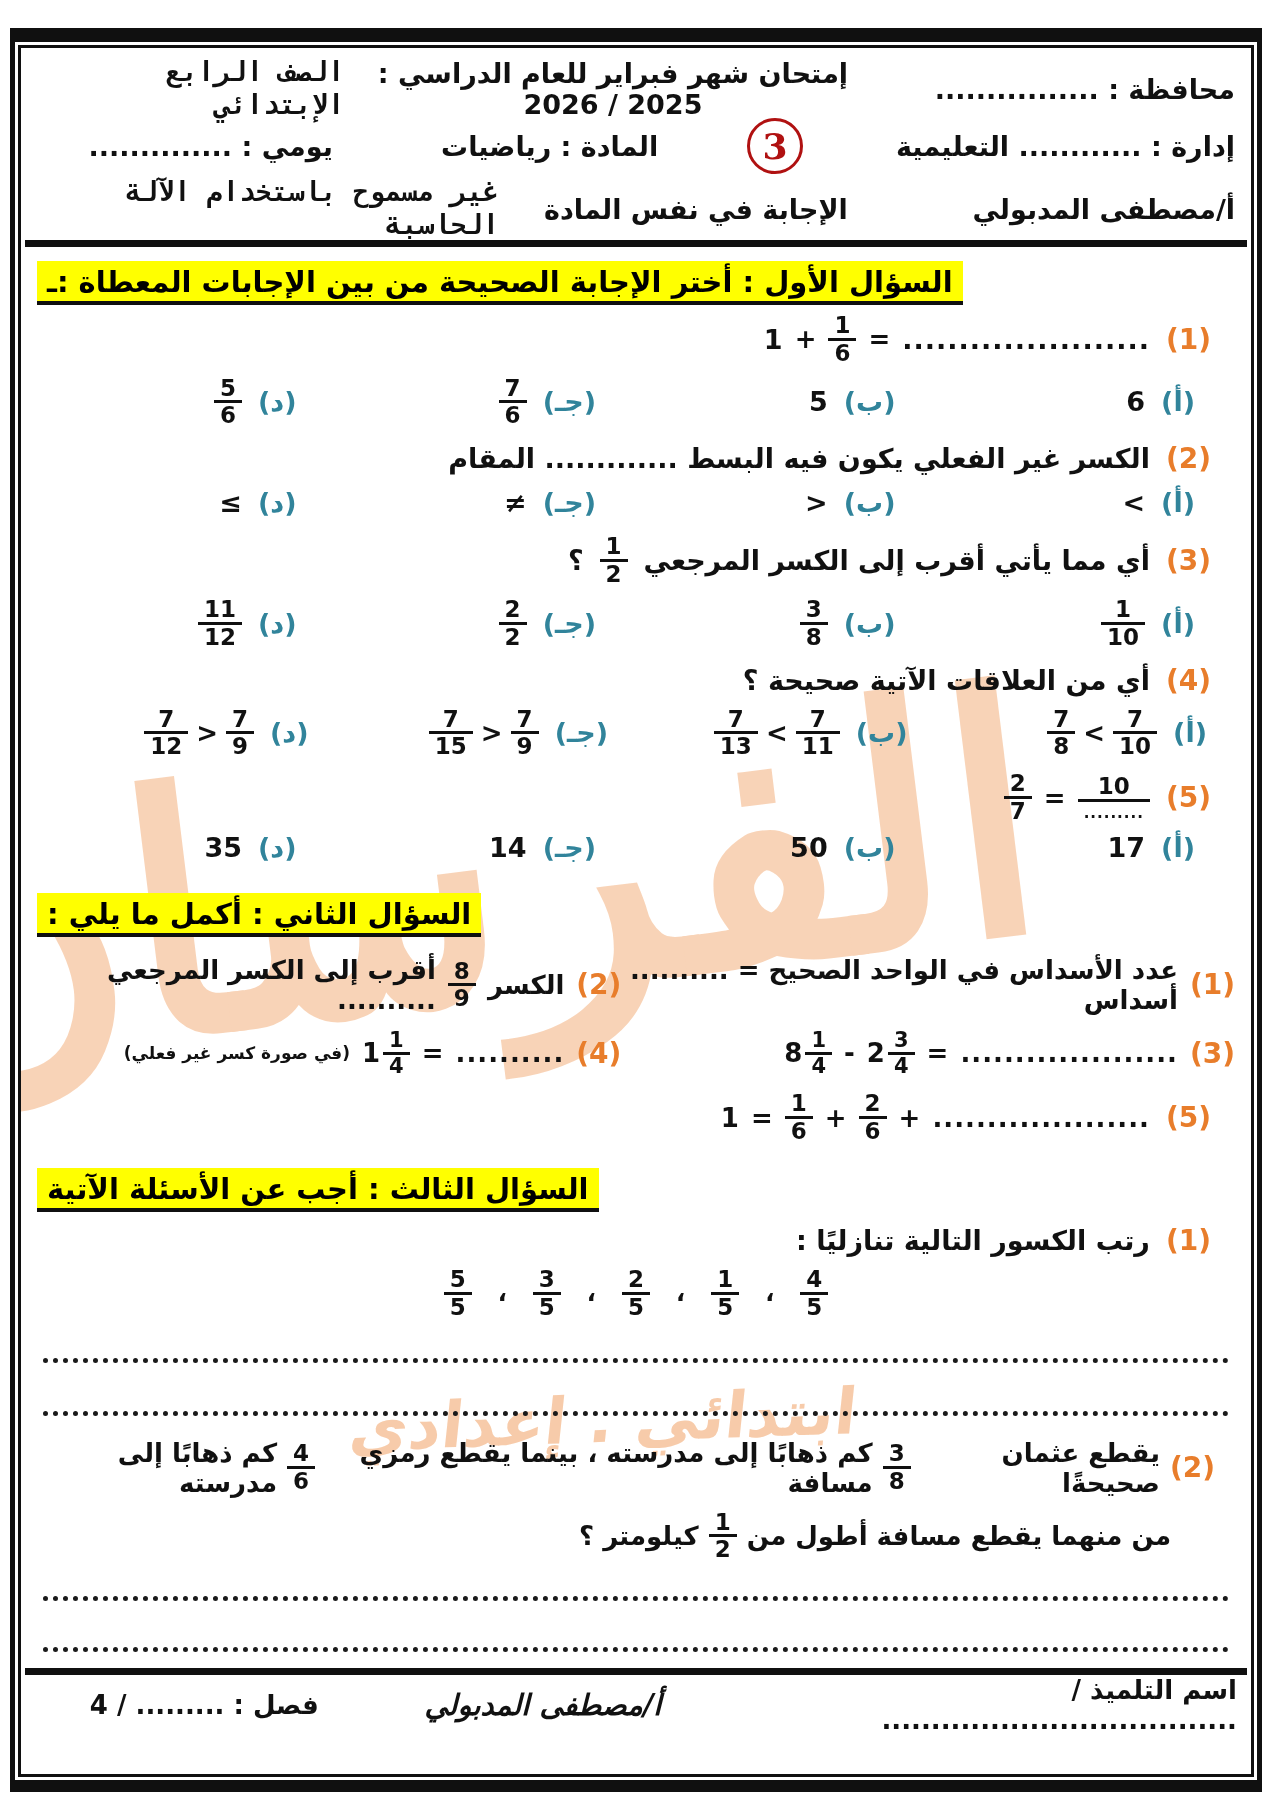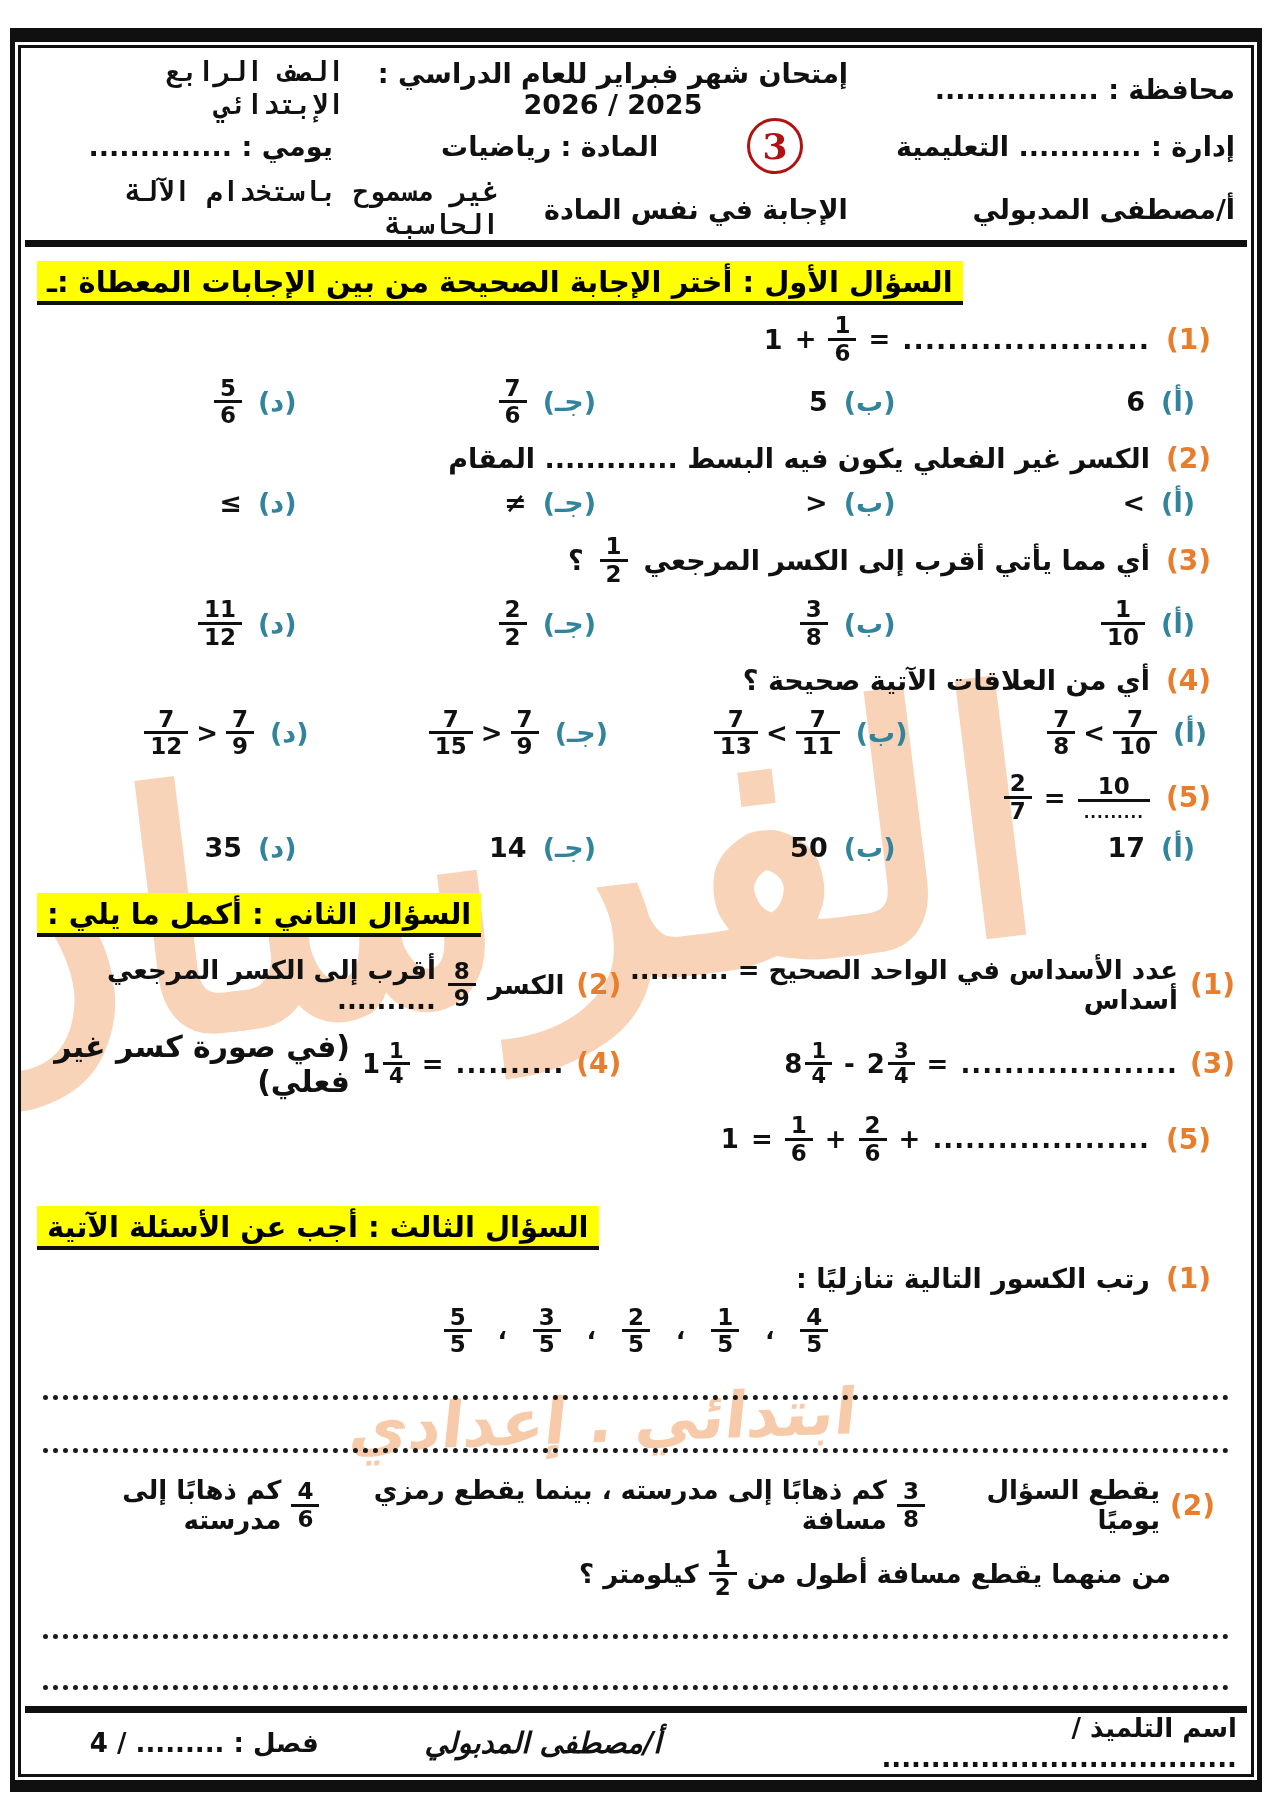--- a/index.html
+++ b/index.html
@@ -46,21 +46,21 @@
   .mixed .frac { font-size:21px; }
   .opts4 { display:grid; grid-template-columns:repeat(4,1fr); direction:rtl; align-items:center;
     position:relative; z-index:1; }
   .opt { display:flex; direction:rtl; align-items:center; gap:16px; justify-content:flex-start; padding-right:40px; }
   .letter { color:#31849b; font-weight:700; font-size:27px; }
   .val { font-weight:700; font-size:27px; direction:ltr; unicode-bidi:isolate; }
   .op { font-weight:800; font-size:26px; }
   .tworow { display:grid; grid-template-columns:1.05fr 1fr; direction:rtl; align-items:center;
     position:relative; z-index:1; }
   .cellrow { display:flex; direction:rtl; align-items:center; gap:12px; font-weight:700; font-size:26px; }
-  .note { font-weight:700; font-size:30px; }
+  .note { font-weight:700; font-size:17px; }
   .fracline { display:flex; direction:ltr; justify-content:center; align-items:center; gap:26px;
     position:relative; z-index:1; }
   .sep { font-weight:800; font-size:24px; }
   .ansline { border-bottom:5px dotted #1a1a1a; height:0; margin:0 6px; position:relative; z-index:1; }
   .wordp { display:flex; direction:rtl; align-items:center; gap:10px; font-weight:700; font-size:26px;
     padding-right:20px; position:relative; z-index:1; flex-wrap:nowrap; }
   
   .ftr { display:grid; direction:rtl; grid-template-columns:1.55fr 1fr 1fr; align-items:center;
     font-weight:800; font-size:26px; padding:0 14px; height:56px; position:relative; z-index:2; }
   .teacher-sig { font-family:"DejaVu Serif", serif; font-style:italic; font-weight:700; font-size:29px; text-align:center; }
@@ -371,21 +371,21 @@
           <span class="op">+</span>
           <span class="frac">
               <span class="fn">2</span>
               <span class="fd">6</span>
             </span>
           <span class="op">+</span>
           <span class="dots">....................</span>
         </span>
       </div>
 
-      <div class="sec-title-wrap" style="margin-top:40px;">
+      <div class="sec-title-wrap" style="margin-top:24px;">
         <span class="sec-title">السؤال الثالث : أجب عن الأسئلة الآتية</span>
       </div>
 
       <div class="qrow" style="margin-top:12px;">
         <span class="qno">(1)</span>
         <span>رتب الكسور التالية تنازليًا :</span>
       </div>
       <div class="fracline" style="margin-top:10px;">
         <span class="frac">
             <span class="fn">5</span>
@@ -411,21 +411,21 @@
             <span class="fn">4</span>
             <span class="fd">5</span>
           </span>
       </div>
 
       <div class="ansline" style="margin-top:38px;"></div>
       <div class="ansline" style="margin-top:48px;"></div>
 
       <div class="wordp" style="margin-top:22px;">
         <span class="qno">(2)</span>
-        <span>يقطع السؤال يوميًا</span>
+        <span>يقطع عثمان صحيحةًا</span>
         <span class="frac">
             <span class="fn">3</span>
             <span class="fd">8</span>
           </span>
         <span>كم ذهابًا إلى مدرسته ، بينما يقطع رمزي مسافة</span>
         <span class="frac">
             <span class="fn">4</span>
             <span class="fd">6</span>
           </span>
         <span>كم ذهابًا إلى مدرسته</span>

